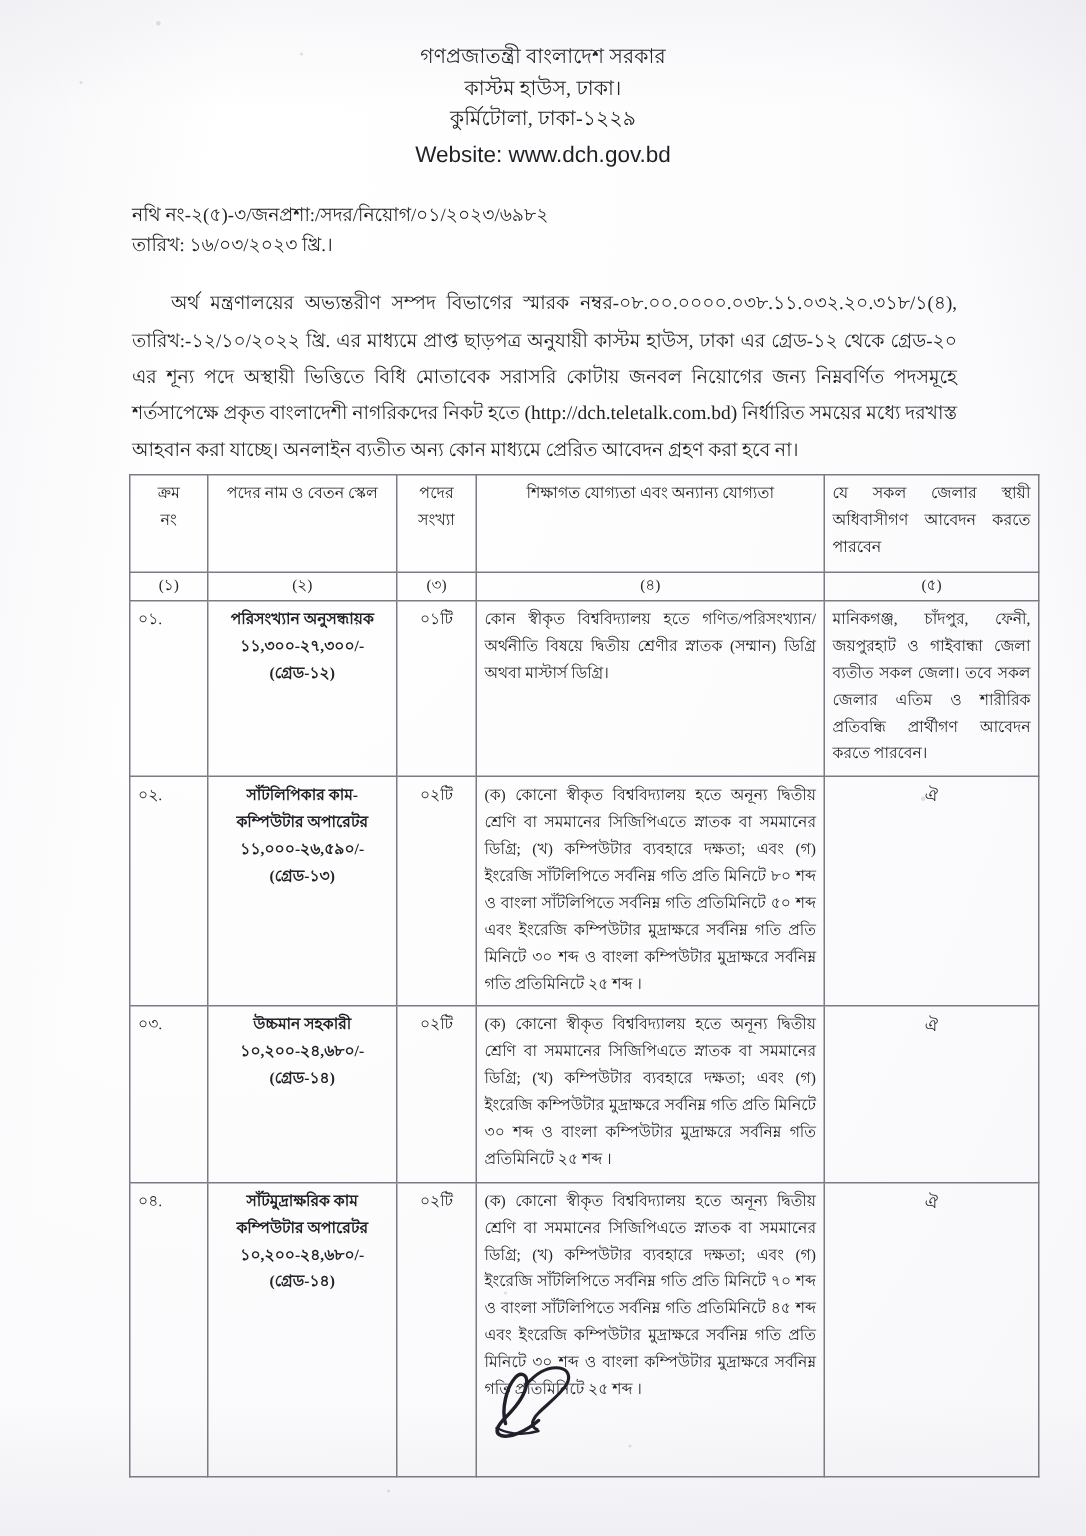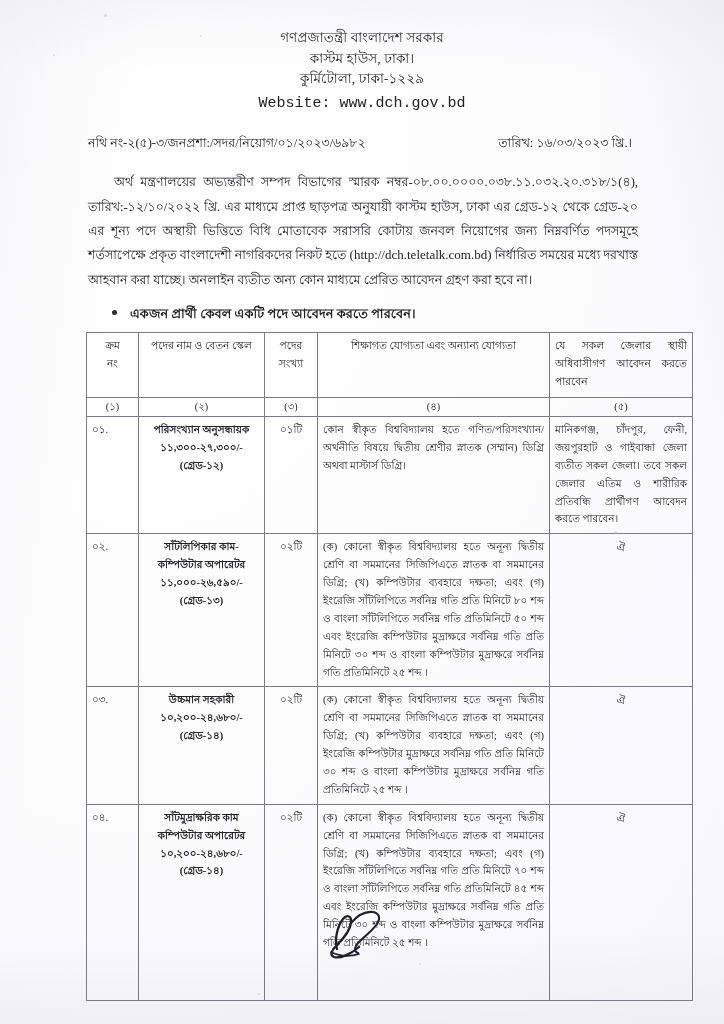--- a/index.html
+++ b/index.html
@@ -52,30 +52,31 @@
   }
   .lh-line {
     font-size: 13.5px;
     color: #242428;
     letter-spacing: .1px;
   }
   .lh-web {
     font-size: 15px;
     margin-top: 3px;
     color: #1f1f24;
-    font-family: Liberation Mono, monospace;
+    font-family: Liberation Sans, sans-serif;
   }
 
   .memo-row {
     display: flex;
     justify-content: space-between;
-    align-items: flex-end;
+    align-items: flex-start;
     margin: 19px 86px 0 88px;
     font-size: 12.5px;
     color: #222226;
+    flex-direction: column;
   }
   .memo-date { padding-right: 6px; }
 
   
   .para {
     margin: 16px 86px 0 88px;
     font-size: 12.6px;
     line-height: 1.92;
     text-align: justify;
     text-indent: 26px;
@@ -200,24 +201,20 @@
     <div class="lh-web">Website: www.dch.gov.bd</div>
   </div>
 
   <div class="memo-row">
     <div>নথি নং-২(৫)-৩/জনপ্রশা:/সদর/নিয়োগ/০১/২০২৩/৬৯৮২</div>
     <div class="memo-date">তারিখ: ১৬/০৩/২০২৩ খ্রি.।</div>
   </div>
 
   <p class="para"><span>অর্থ মন্ত্রণালয়ের অভ্যন্তরীণ সম্পদ বিভাগের স্মারক নম্বর-০৮.০০.০০০০.০৩৮.১১.০৩২.২০.৩১৮/১(৪), তারিখ:-১২/১০/২০২২ খ্রি. এর মাধ্যমে প্রাপ্ত ছাড়পত্র অনুযায়ী কাস্টম হাউস, ঢাকা এর গ্রেড-১২ থেকে গ্রেড-২০ এর শূন্য পদে অস্থায়ী ভিত্তিতে বিধি মোতাবেক সরাসরি কোটায় জনবল নিয়োগের জন্য নিম্নবর্ণিত পদসমূহে শর্তসাপেক্ষে প্রকৃত বাংলাদেশী নাগরিকদের নিকট হতে </span><span class="url">(http://dch.teletalk.com.bd)</span><span> নির্ধারিত সময়ের মধ্যে দরখাস্ত আহবান করা যাচ্ছে। অনলাইন ব্যতীত অন্য কোন মাধ্যমে প্রেরিত আবেদন গ্রহণ করা হবে না।</span></p>
 
-  <div class="bullet-row">
-    <span class="bullet-dot"></span>
-    <span class="bullet-text">একজন প্রার্থী কেবল একটি পদে আবেদন করতে পারবেন।</span>
-  </div>
 
   <div class="tbl-wrap">
     <table class="main">
       <thead>
         <tr>
           <th class="h-sl">
             <div>ক্রম</div>
             <div>নং</div>
           </th>
           <th class="h-post">পদের নাম ও বেতন স্কেল</th>

